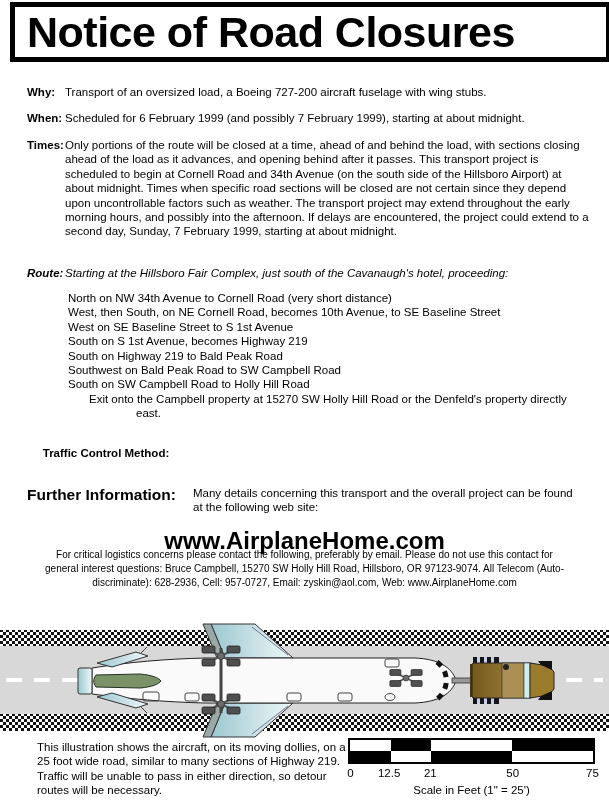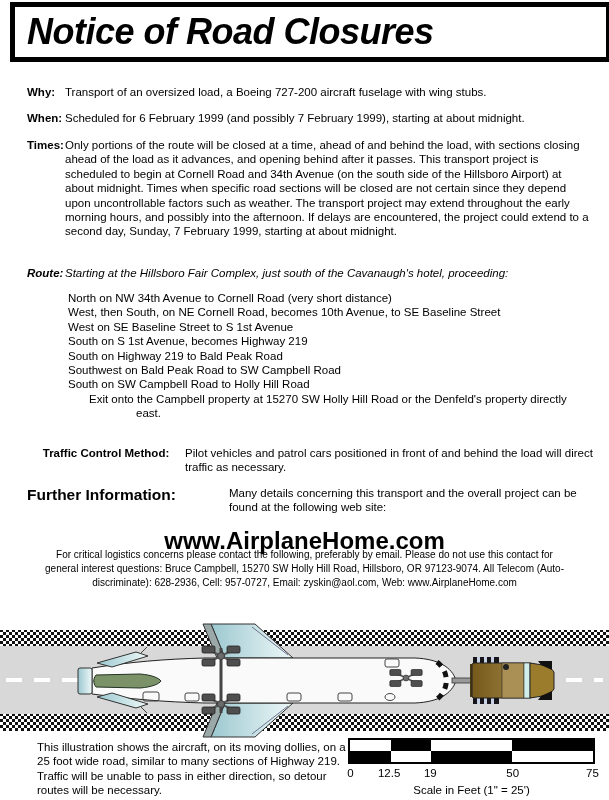--- a/index.html
+++ b/index.html
@@ -1,32 +1,32 @@
 <!DOCTYPE html>
 <html><head>
 <meta charset="utf-8">
 <style>
   html,body{margin:0;padding:0;background:#fff;}
   .page{position:relative;width:609px;height:800px;background:#fff;overflow:hidden;
         font-family:"Liberation Sans", sans-serif;font-size:11.5px;line-height:14.4px;color:#000;}
   .title-box{position:absolute;left:10px;top:2px;width:579px;height:50px;border:5px solid #000;
              display:flex;align-items:center;padding-left:12px;background:#fff;}
-  .title-text{font-size:36px;font-weight:bold;letter-spacing:-0.5px;white-space:nowrap;font-style:italic;}
+  .title-text{font-size:43px;font-weight:bold;letter-spacing:-0.5px;white-space:nowrap;}
   .sec{position:absolute;left:27px;right:16px;display:flex;}
   .lbl{flex:none;width:38px;font-weight:bold;}
   .body-text{flex:1;}
   .sec-why{top:85px;}
   .sec-when{top:111px;}
   .sec-times{top:138px;}
   .sec-route{top:266px;font-style:italic;}
   .route-steps{position:absolute;left:68px;right:15px;top:291px;}
   .route-steps .step:last-child{padding-left:68px;text-indent:-47px;}
   .sec-traffic{top:446px;}
   .lbl-traffic{width:158px;text-align:center;}
-  .sec-further{top:486px;align-items:flex-start;gap:36px;}
+  .sec-further{top:486px;align-items:flex-start;}
   .lbl-further{width:166px;font-size:15.5px;font-weight:bold;line-height:17px;}
   .further-text{width:392px;}
   .website{position:absolute;left:0;top:528px;width:609px;text-align:center;
            font-size:24px;font-weight:bold;line-height:26px;}
   .contact{position:absolute;left:38px;top:548px;width:533px;text-align:center;
            font-size:10px;line-height:14px;}
   .illustration{position:absolute;left:0;top:623px;width:609px;height:115px;}
   .bottom-caption{position:absolute;left:37px;top:740px;width:314px;}
   .scalebox{position:absolute;left:348px;top:738px;width:247px;}
   .scalebar{display:flex;height:22px;border:2px solid #000;}
@@ -73,21 +73,20 @@
     <div class="step">West on SE Baseline Street to S 1st Avenue</div>
     <div class="step">South on S 1st Avenue, becomes Highway 219</div>
     <div class="step">South on Highway 219 to Bald Peak Road</div>
     <div class="step">Southwest on Bald Peak Road to SW Campbell Road</div>
     <div class="step">South on SW Campbell Road to Holly Hill Road</div>
     <div class="step">Exit onto the Campbell property at 15270 SW Holly Hill Road or the Denfeld's property directly east.</div>
   </div>
 
   <div class="sec sec-traffic">
     <span class="lbl lbl-traffic">Traffic Control Method:</span>
-    <span class="body-text">Pilot vehicles and patrol cars positioned in front of and behind the load will direct traffic as necessary.</span>
   </div>
 
   <div class="sec sec-further">
     <span class="lbl lbl-further">Further Information:</span>
     <span class="further-text">Many details concerning this transport and the overall project can be found at the following web site:</span>
   </div>
 
   <div class="website">www.AirplaneHome.com</div>
 
   <div class="contact">For critical logistics concerns please contact the following, preferably by email.  Please do not use this contact for general interest questions:  Bruce Campbell, 15270 SW Holly Hill Road, Hillsboro, OR  97123-9074.  All Telecom (Auto-discriminate): 628-2936, Cell: 957-0727, Email: zyskin@aol.com, Web: www.AirplaneHome.com</div>
@@ -203,20 +202,20 @@
           <div class="h blk"></div>
         </div>
       <div class="seg w25">
           <div class="h blk"></div>
           <div class="h wht"></div>
         </div>
     </div>
     <div class="tickrow">
       <span class="tick" style="left:1%">0</span>
       <span class="tick" style="left:16.67%">12.5</span>
-      <span class="tick" style="left:33.33%">19</span>
+      <span class="tick" style="left:33.33%">21</span>
       <span class="tick" style="left:66.67%">50</span>
       <span class="tick" style="left:99%">75</span>
     </div>
     <div class="scale-caption">Scale in Feet (1" = 25')</div>
   </div>
 
 </div>
 
 </body></html>

